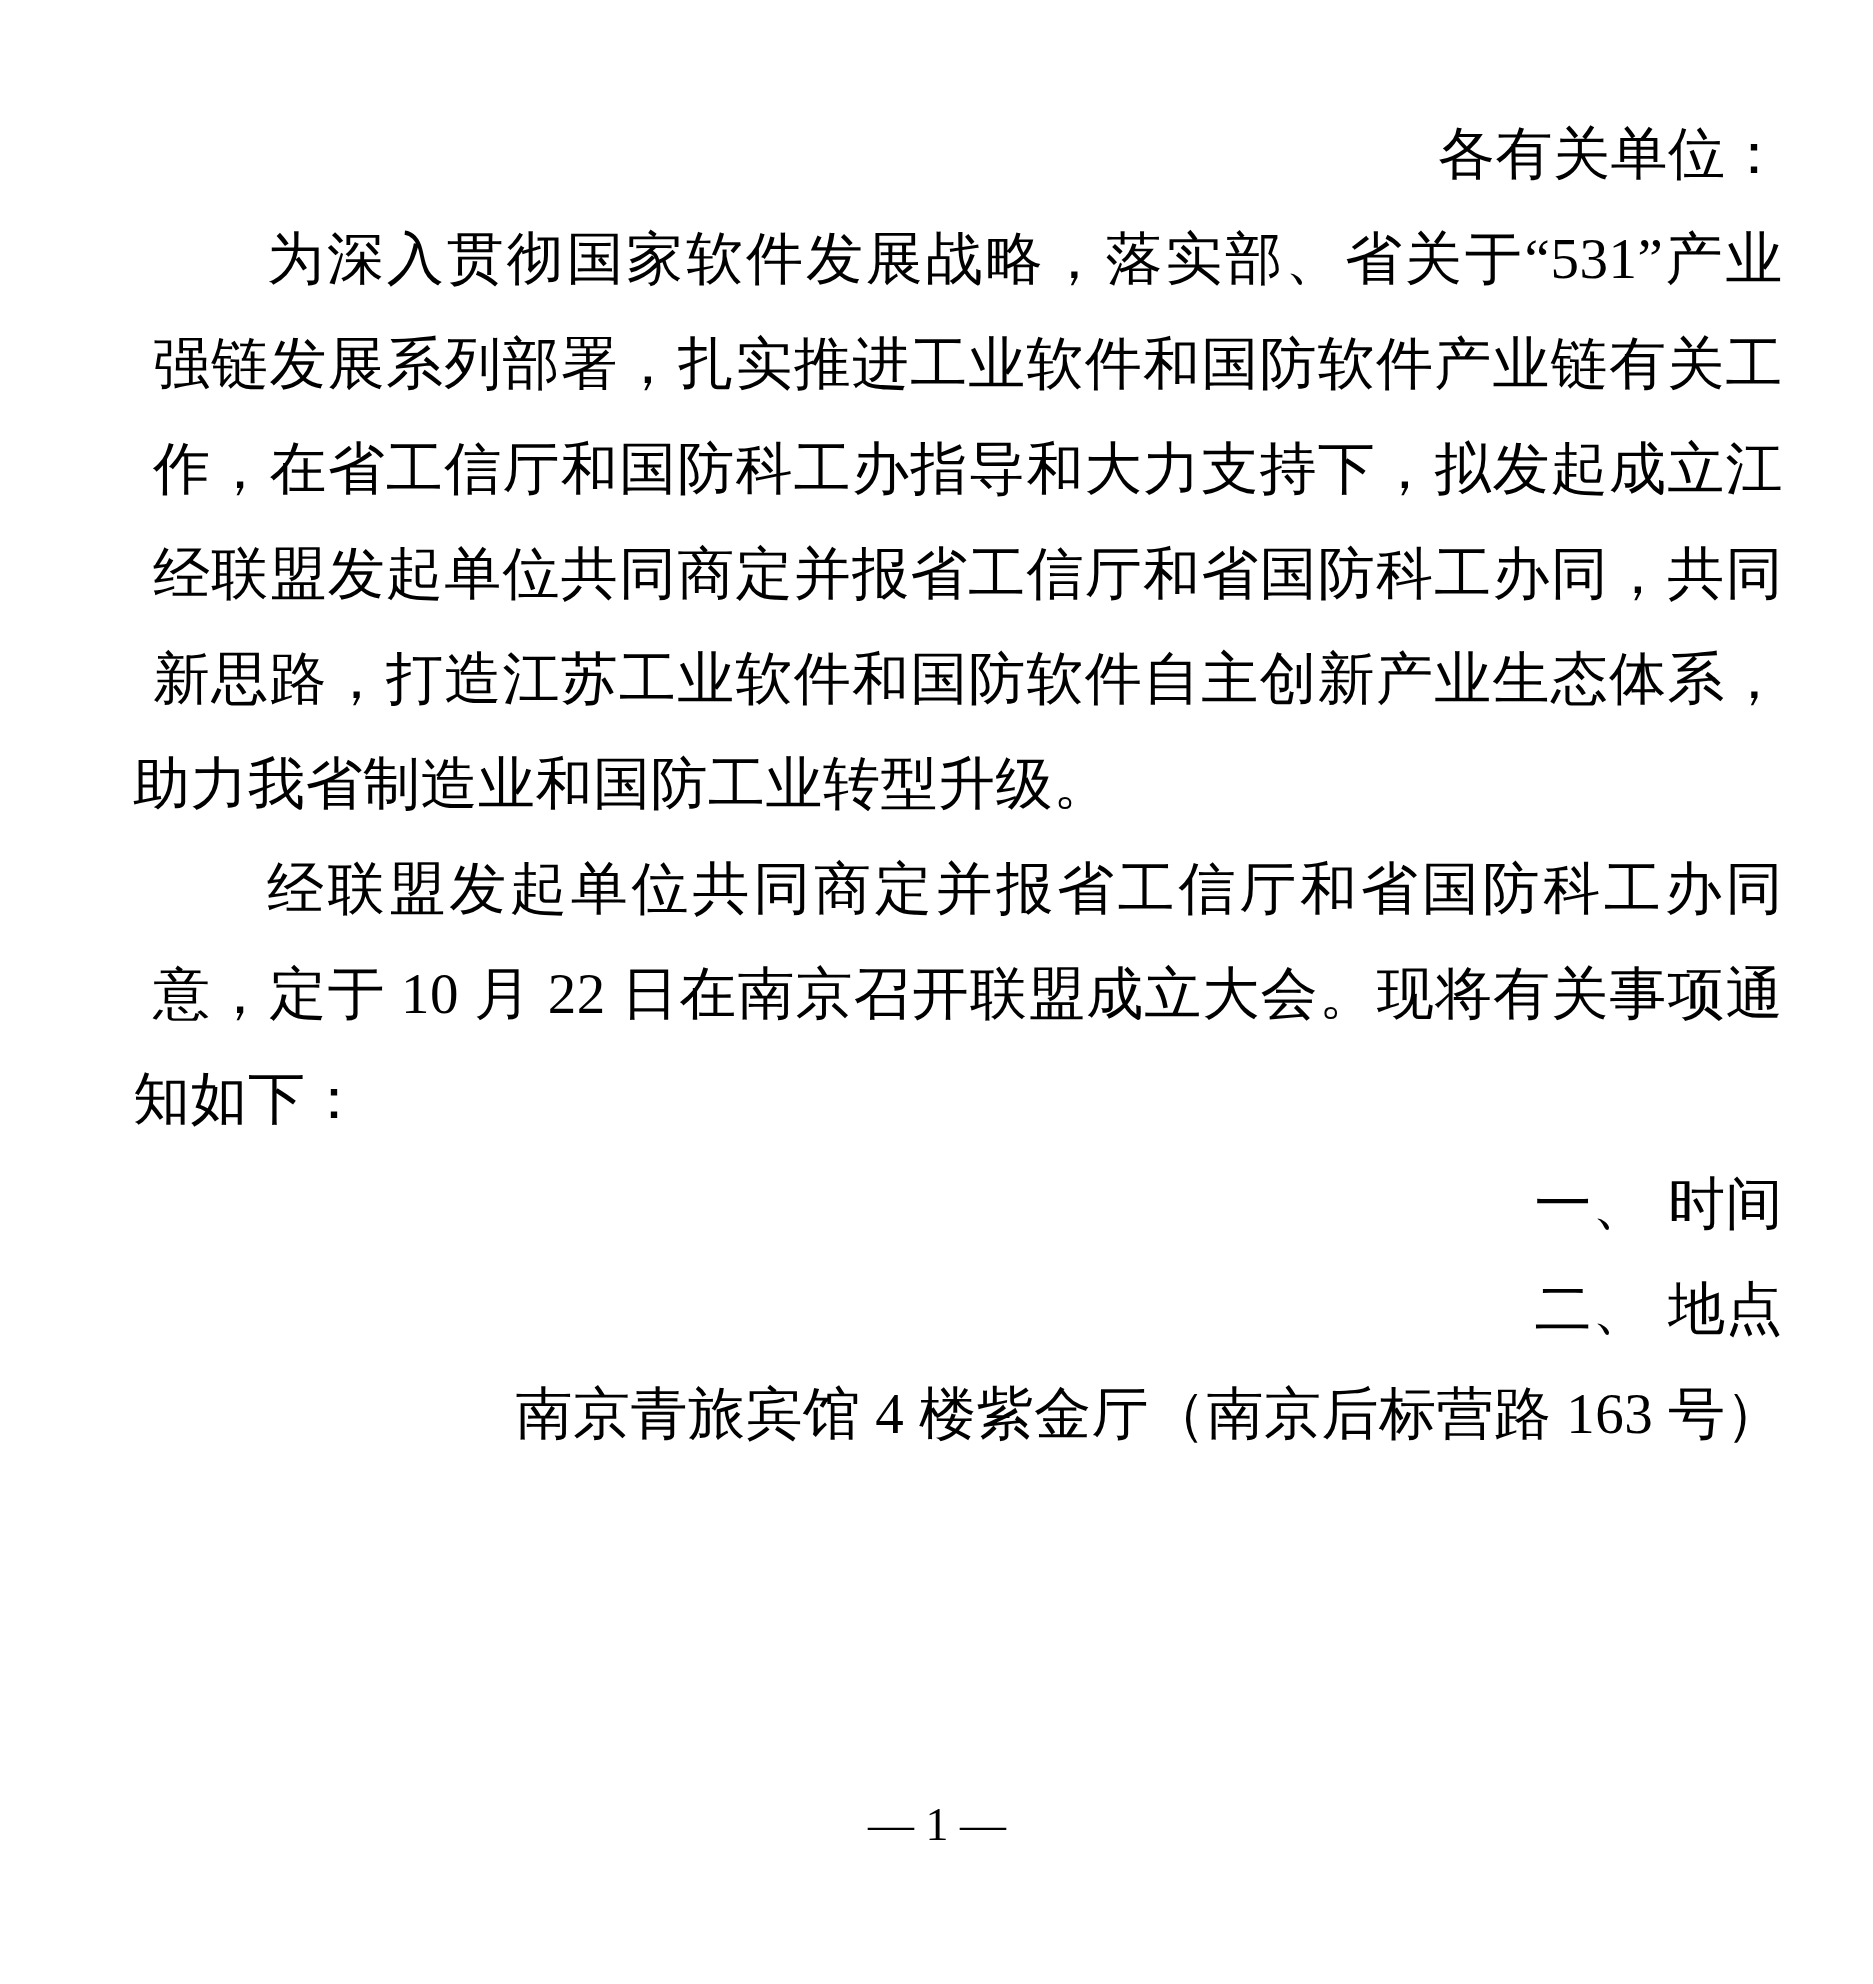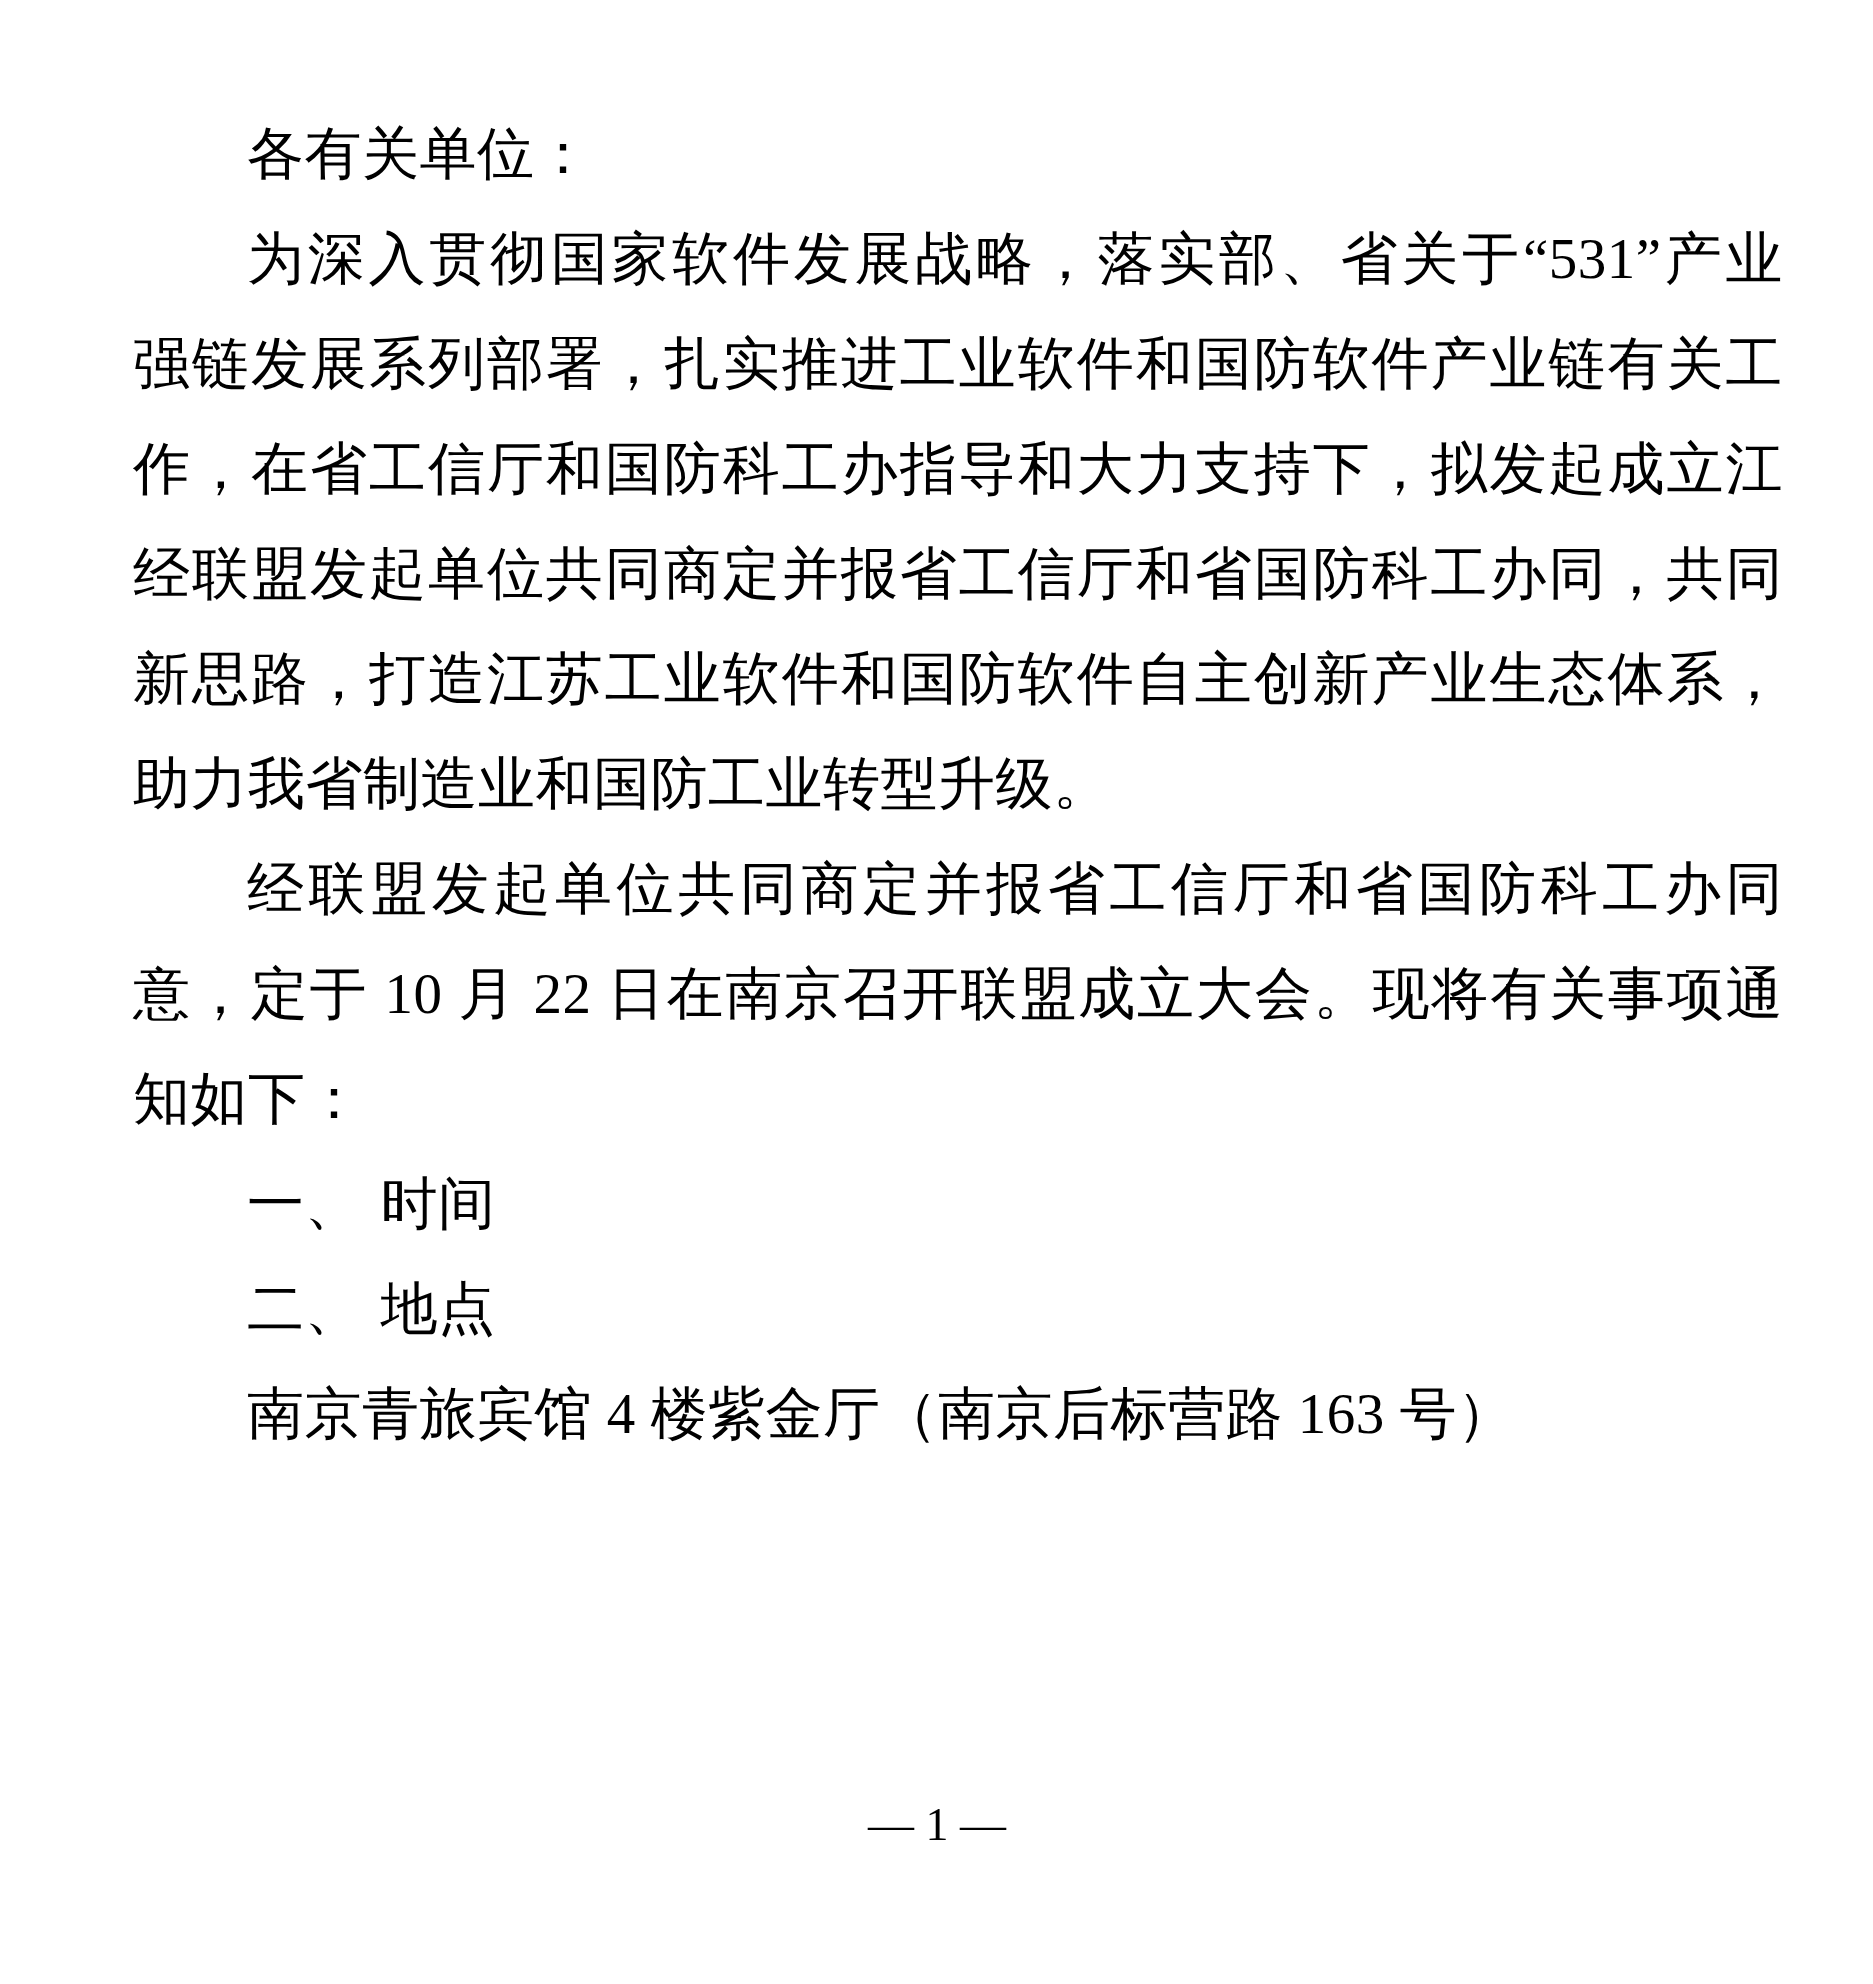--- a/index.html
+++ b/index.html
@@ -25,24 +25,26 @@
   .line {
     font-size: 57px;
     line-height: 105px;
     height: 105px;
     text-align: left;
     letter-spacing: 0.5px;
     color: #000000;
   }
   .indent {
     text-indent: 2em;
+    text-align: right;
   }
   .just {
     text-align: justify;
     text-align-last: justify;
+    margin-left: 20px;
   }
   .heading {
     font-family: "DejaVu Sans", "Liberation Sans", sans-serif;
     font-weight: 400;
   }
   .footer {
     position: absolute;
     left: 0;
     top: 1788px;
     width: 100%;

